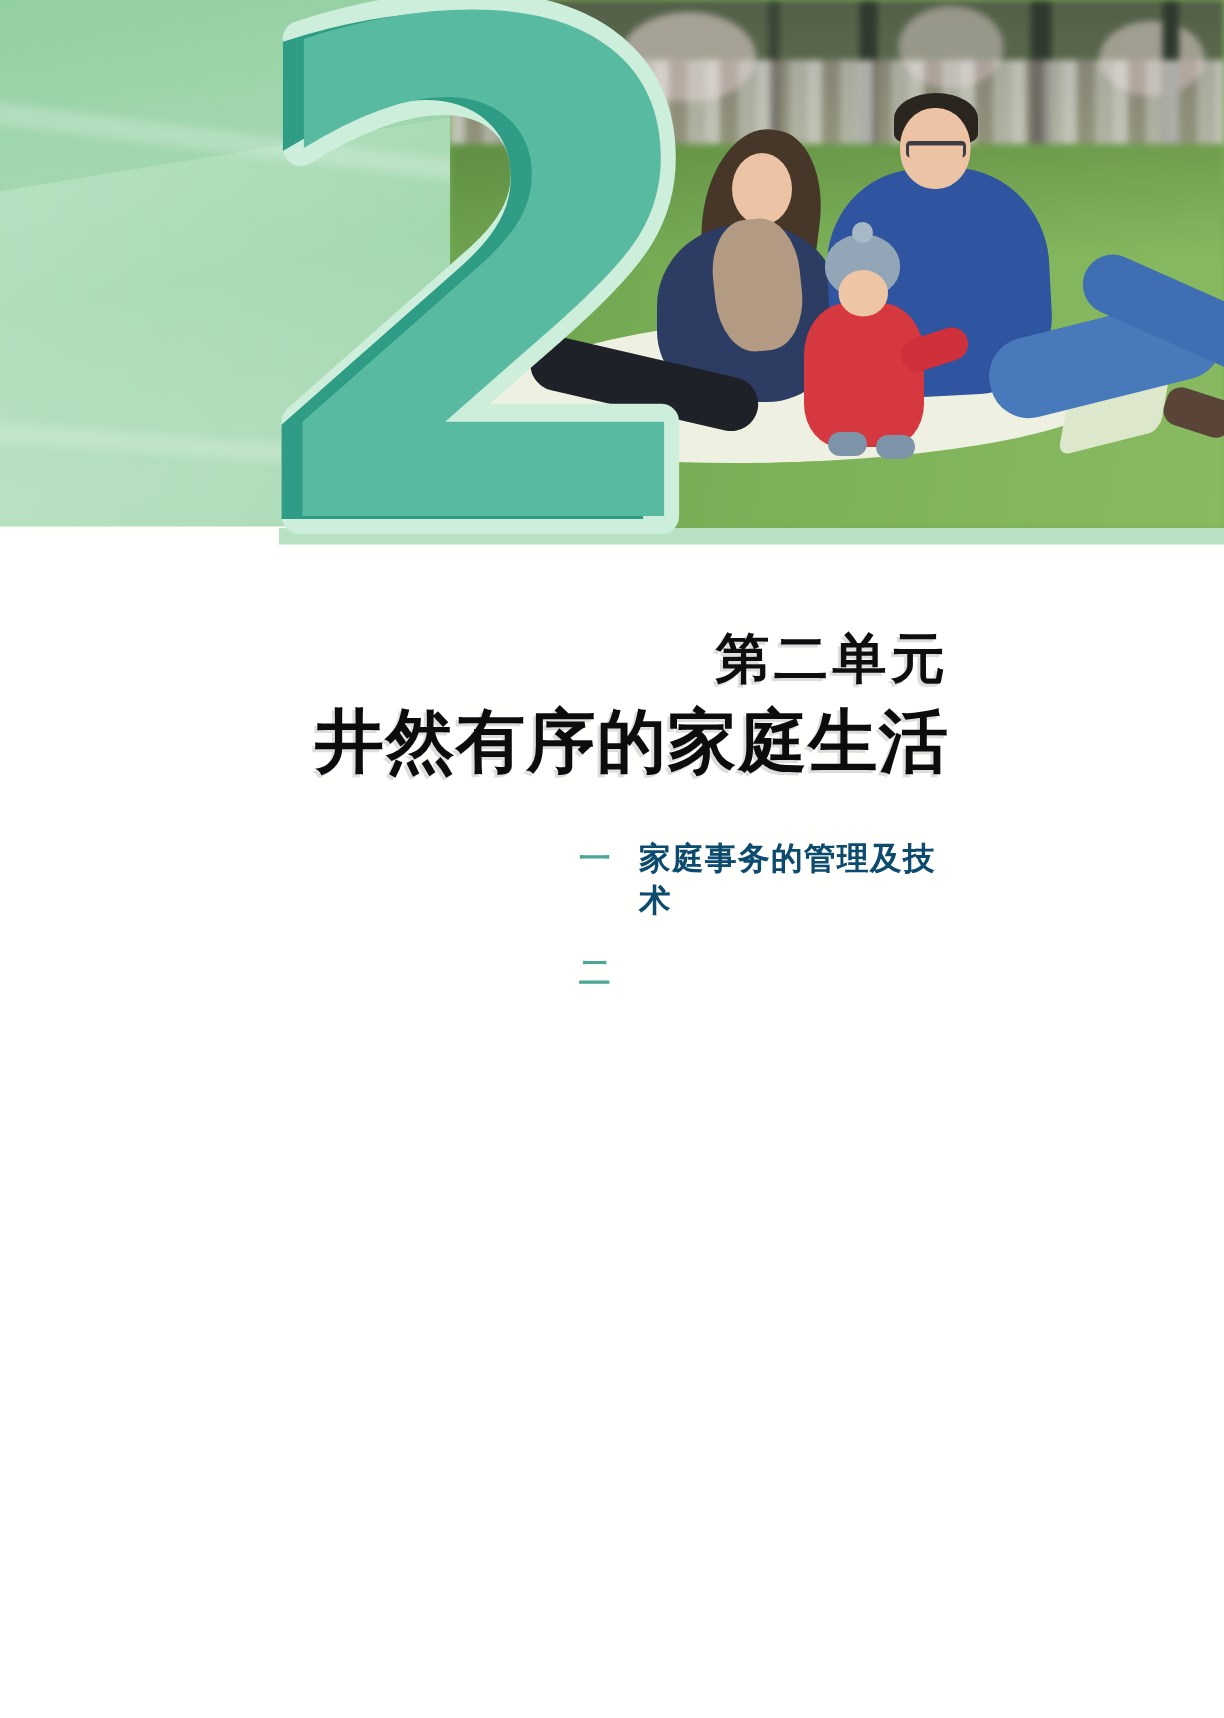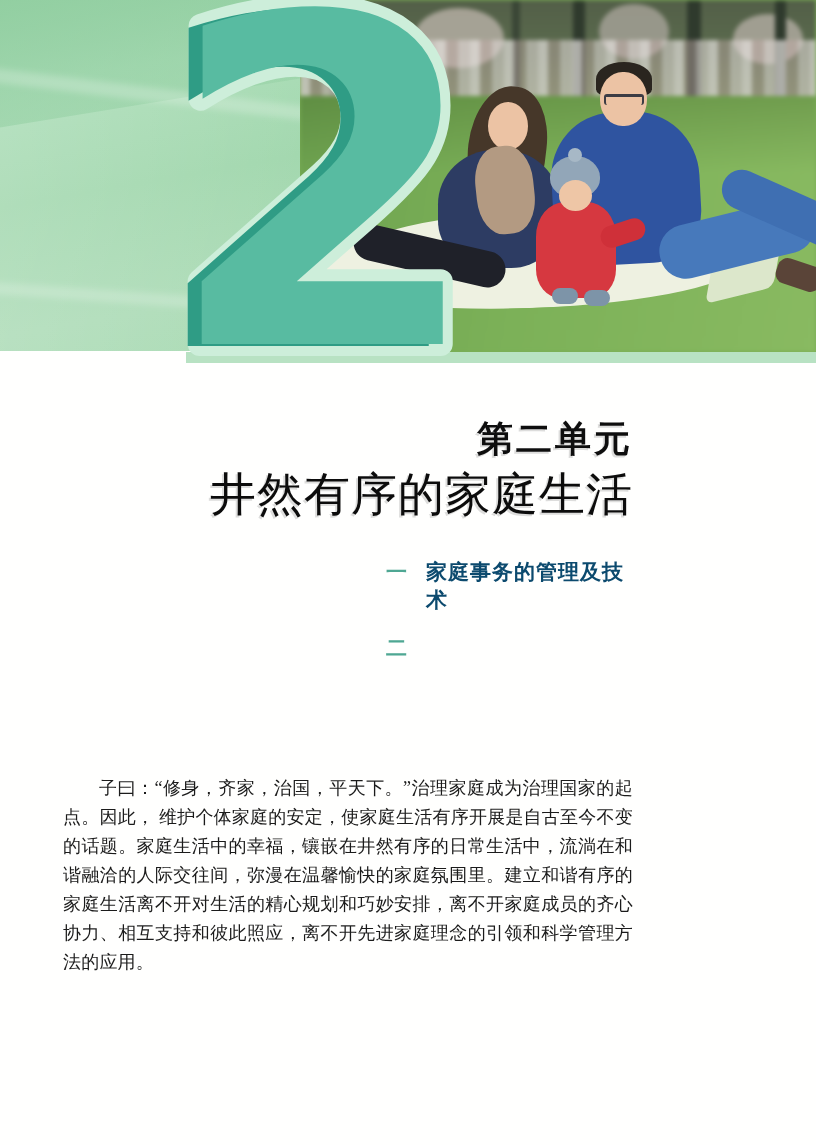--- a/index.html
+++ b/index.html
@@ -125,21 +125,21 @@
   .main-content { position: absolute; top: 364px; left: 0; width: 706px; padding: 0 73px 0 63px; }
 
   .unit-label {
     margin-top: 54px; text-align: right;
     font-weight: bold; font-size: 36px; line-height: 42px;
     color: #0e0e0e; letter-spacing: 3px;
     text-shadow: -2px 2px 0 rgba(120,120,120,0.25);
   }
   .unit-title {
     margin-top: 7px; text-align: right;
-    font-weight: normal; font-size: 46px; line-height: 56px;
+    font-weight: bold; font-size: 46px; line-height: 56px;
     color: #0c0c0c; letter-spacing: 1px;
     text-shadow: -2px 2px 0 rgba(120,120,120,0.25);
   }
 
   .toc { margin-top: 35px; margin-left: 323px; font-family: "Liberation Sans", sans-serif; }
   .toc-row { display: flex; align-items: baseline; gap: 19px; margin-bottom: 20px; }
   .toc-num   { color: #4fa793; font-weight: bold; font-size: 21px; }
   .toc-label { color: #0c4a6e; font-weight: bold; font-size: 21px; letter-spacing: 1px; }
 
   .body-par {
@@ -222,16 +222,15 @@
     <div class="toc">
       <div class="toc-row">
         <span class="toc-num">一</span>
         <span class="toc-label">家庭事务的管理及技术</span>
       </div>
       <div class="toc-row">
         <span class="toc-num">二</span>
       </div>
     </div>
 
-    <p class="body-par">子曰：“修身，齐家，治国，平天下。”治理家庭成为治理国家的起点。因此， 维护个体家庭的安定，使家庭生活有序开展是自古至今不变的话题。家庭生活中的幸福，镶嵌在井然有序的日常生活中，流淌在和谐融洽的人际交往间，弥漫在温馨愉快的家庭氛围里。建立和谐有序的家庭生活离不开对生活的精心规划和巧妙安排，离不开家庭成员的齐心协力、相互支持和彼此照应，离不开先进家庭理念的引领和科学管理方法的应用。</p>
 
   </main>
 </div>
 
 </body></html>

